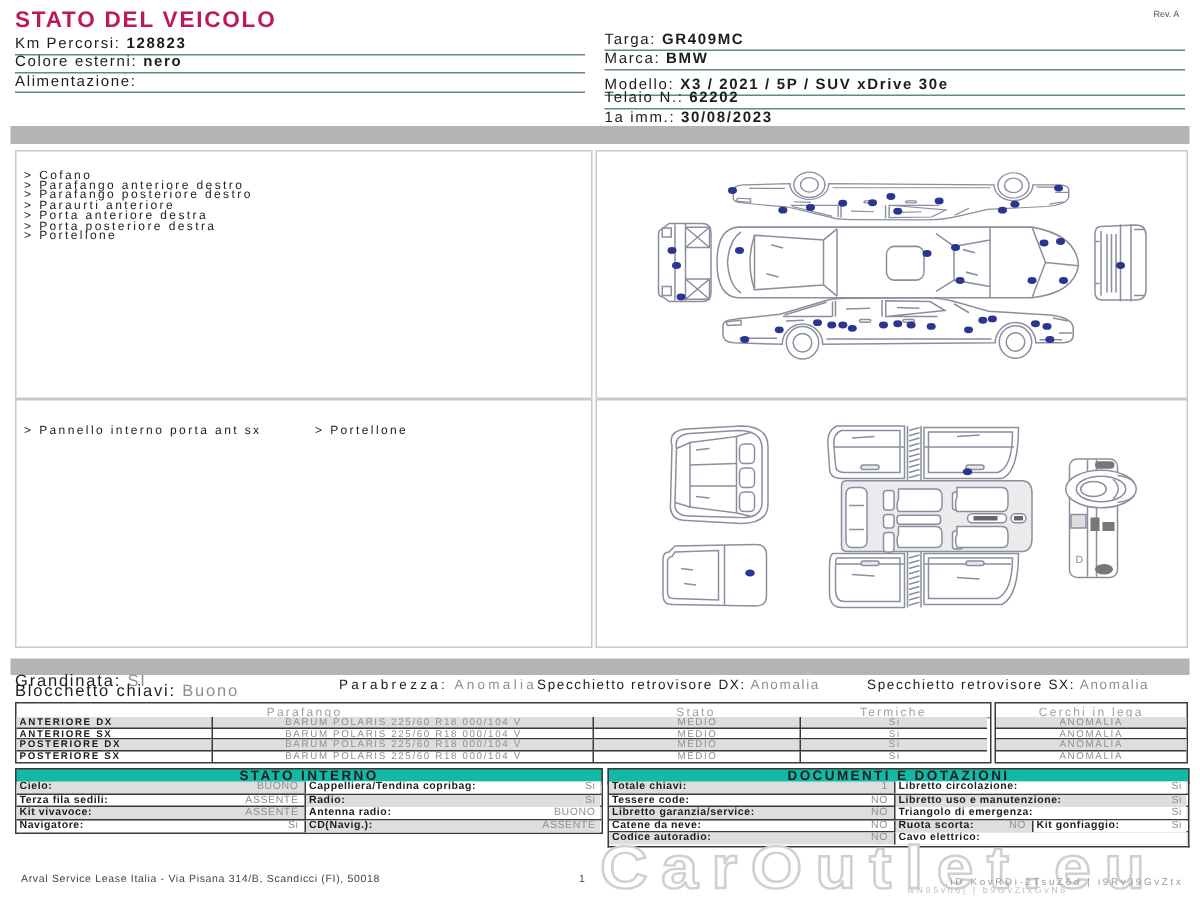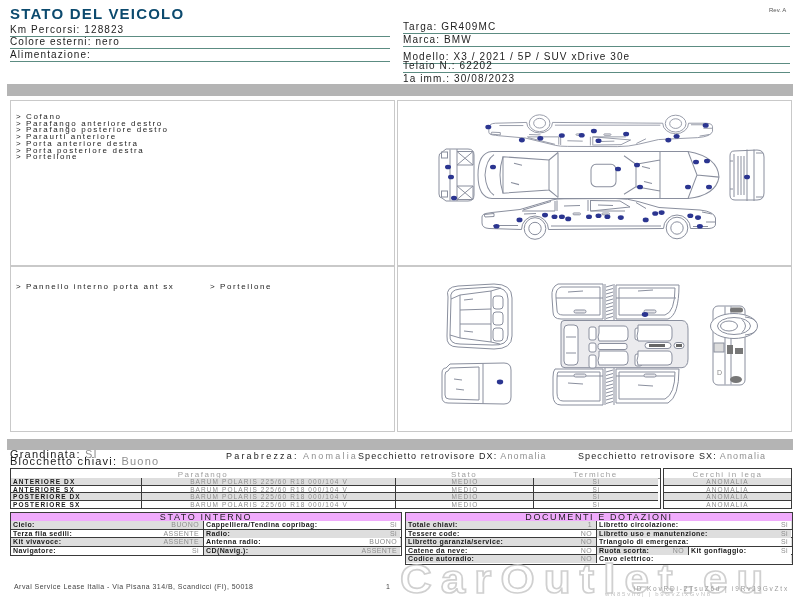--- a/index.html
+++ b/index.html
@@ -1,33 +1,33 @@
 <!DOCTYPE html>
 <html><head>
 <meta charset="utf-8">
 <style>
 html,body{margin:0;padding:0}
 body{width:800px;height:600px;position:relative;background:#fff;
      font-family:"Liberation Sans",sans-serif;color:#1c1c1c;overflow:hidden}
 .abs{position:absolute}
-.teal{color:#0c4a6e}
-.val{font-weight:normal}
+.teal{color:#be185d}
+.val{font-weight:bold}
 .row{position:absolute;font-size:10px;letter-spacing:1.1px;border-bottom:1px solid #5c8c82;height:12px;line-height:11px}
 .band{position:absolute;left:7px;width:786px;background:#b4b4b4}
 .box{position:absolute;border:1px solid #c9c9c9;background:#fff}
 .hd{font-weight:bold;font-size:9px;letter-spacing:0.95px;white-space:nowrap}
 .item{font-size:8px;letter-spacing:1.6px;line-height:6.7px;white-space:pre}
 .gv{color:#8f8f8f}
 .thead{position:absolute;color:#a0a0a0;font-size:8px;letter-spacing:1.5px;text-align:center}
 .trow{position:absolute;font-size:6.5px;letter-spacing:1.1px;line-height:7.5px}
 .brow{position:absolute;font-size:7px;letter-spacing:0.4px;line-height:8px}
 .gray{background:#dedede}
 .cell{position:absolute;overflow:hidden;white-space:nowrap}
 .bl{border-left:1px solid #3a3a3a}
-.sect-h{position:absolute;background:#f0abfc;font-weight:normal;font-size:9px;letter-spacing:1.6px;
+.sect-h{position:absolute;background:#14b8a6;font-weight:bold;font-size:9px;letter-spacing:1.6px;
         text-align:center;border:1px solid #3a3a3a}
 </style>
 </head>
 <body>
 
 <div class="abs teal" style="left:10px;top:5px;font-size:15px;font-weight:bold;letter-spacing:1.2px">STATO DEL VEICOLO</div>
 <div class="abs" style="left:769px;top:7px;font-size:6px;color:#555">Rev. A</div>
 
 <div class="row" style="left:10px;top:23.5px;width:380px">Km Percorsi: <span class="val">128823</span></div>
 <div class="row" style="left:10px;top:36px;width:380px">Colore esterni: <span class="val">nero</span></div>

